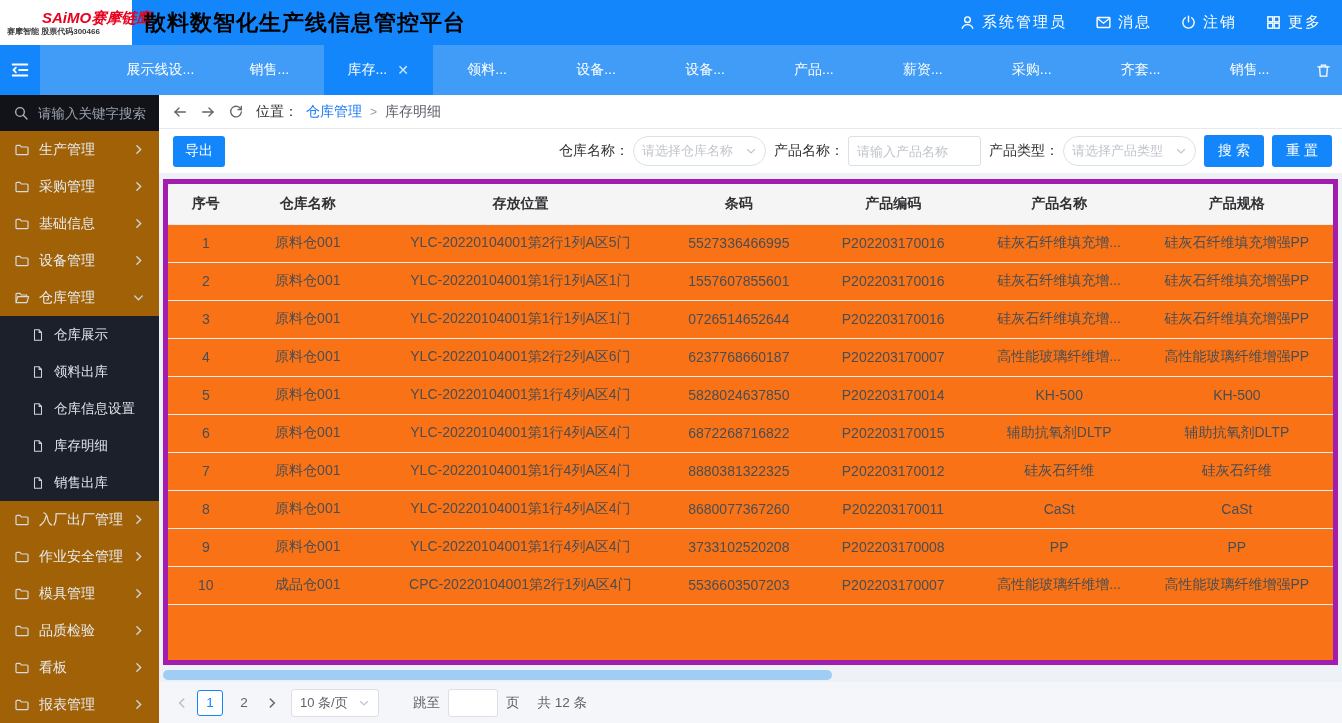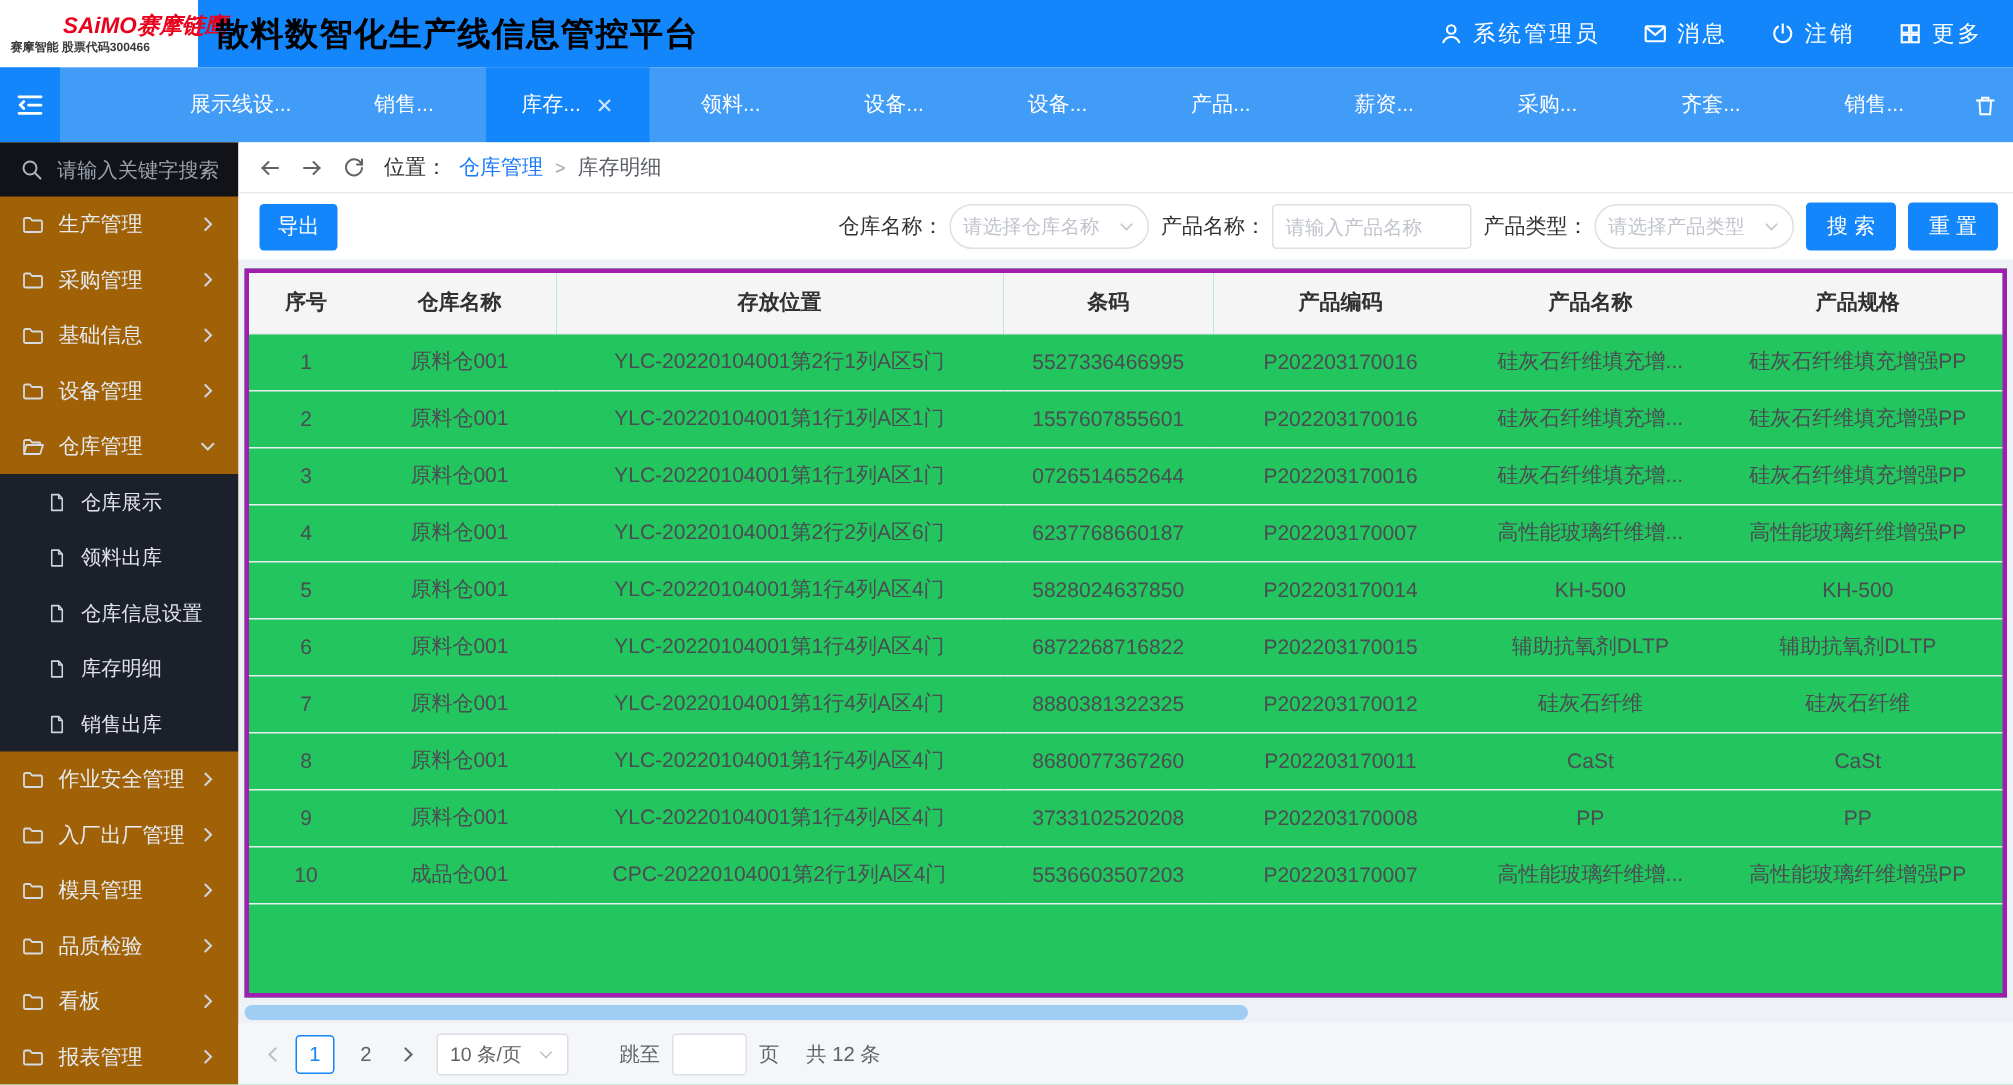--- a/index.html
+++ b/index.html
@@ -65,21 +65,21 @@
   .filter-spacer { flex:1; }
   .filter-group { display:flex; align-items:center; gap:4px; font-size:14px; color:#303133; white-space:nowrap; }
   .select-box { width:133px; height:30px; border:1px solid #dcdfe6; border-radius:15px; background:#fff; display:flex; align-items:center; justify-content:space-between; padding:0 8px; cursor:pointer; }
   .select-box .ph { color:#c0c4cc; font-size:13px; white-space:nowrap; overflow:hidden; }
   .select-arrow { color:#c0c4cc; display:inline-flex; }
   .select-arrow svg { width:12px; height:12px; }
   .text-input { width:133px; height:30px; border:1px solid #dcdfe6; border-radius:3px; padding:0 8px; font-size:13px; color:#606266; outline:none; font-family:inherit; }
   .text-input::placeholder { color:#c0c4cc; }
   .search-btn, .reset-btn { width:60px; height:32px; letter-spacing:4px; padding-left:4px; }
 
-  .table-wrap { flex:1; margin:6px 4px 0 4px; background:#22c55e; border:3px solid #a21caf; overflow:hidden; min-height:0; }
+  .table-wrap { flex:1; margin:6px 4px 0 4px; background:#f97316; border:5px solid #a21caf; overflow:hidden; min-height:0; }
   table { width:100%; border-collapse:collapse; table-layout:fixed; }
   th { background:#f5f5f6; height:40px; font-size:14px; font-weight:bold; color:#303133; border-bottom:1px solid #e8eaee; white-space:nowrap; }
   td { height:38px; font-size:14px; color:#4a4d53; text-align:center; border-bottom:1px solid #ebeef5; white-space:nowrap; overflow:hidden; text-overflow:ellipsis; padding:0 6px; }
   .col-0{width:6.5%}.col-1{width:11%}.col-2{width:25.5%}.col-3{width:12%}.col-4{width:14.5%}.col-5{width:14%}.col-6{width:16.5%}
 
   .hscroll { height:10px; margin:5px 6px 2px 4px; position:relative; flex:none; }
   .hthumb { position:absolute; left:0; top:0; height:10px; width:57%; background:#9fcdf4; border-radius:5px; cursor:pointer; }
 
   .pagination { height:41px; background:#f4f6f9; display:flex; align-items:center; gap:8px; padding:0 16px; font-size:13.5px; color:#606266; flex:none; }
   .page-arrow { color:#b8bdc6; cursor:pointer; display:inline-flex; }
@@ -328,34 +328,34 @@
               </span>
               <span>销售出库</span>
             </div>
           </div>
           <div class="side-item">
             <span class="icon">
               <svg viewBox="0 0 24 24" fill="none" stroke="currentColor" stroke-width="1.8" stroke-linejoin="round">
                 <path d="M3 6.5A1.5 1.5 0 0 1 4.5 5H9l2 2.5h8.5A1.5 1.5 0 0 1 21 9v8.5a1.5 1.5 0 0 1-1.5 1.5h-15A1.5 1.5 0 0 1 3 17.5z"></path>
               </svg>
             </span>
+            <span class="side-label">入厂出厂管理</span>
+            <span class="chev">
+              <svg viewBox="0 0 24 24" fill="none" stroke="currentColor" stroke-width="2.6" stroke-linecap="round">
+                <path d="M9 5l7 7-7 7"></path>
+              </svg>
+            </span>
+          </div>
+          <div class="side-item">
+            <span class="icon">
+              <svg viewBox="0 0 24 24" fill="none" stroke="currentColor" stroke-width="1.8" stroke-linejoin="round">
+                <path d="M3 6.5A1.5 1.5 0 0 1 4.5 5H9l2 2.5h8.5A1.5 1.5 0 0 1 21 9v8.5a1.5 1.5 0 0 1-1.5 1.5h-15A1.5 1.5 0 0 1 3 17.5z"></path>
+              </svg>
+            </span>
             <span class="side-label">作业安全管理</span>
-            <span class="chev">
-              <svg viewBox="0 0 24 24" fill="none" stroke="currentColor" stroke-width="2.6" stroke-linecap="round">
-                <path d="M9 5l7 7-7 7"></path>
-              </svg>
-            </span>
-          </div>
-          <div class="side-item">
-            <span class="icon">
-              <svg viewBox="0 0 24 24" fill="none" stroke="currentColor" stroke-width="1.8" stroke-linejoin="round">
-                <path d="M3 6.5A1.5 1.5 0 0 1 4.5 5H9l2 2.5h8.5A1.5 1.5 0 0 1 21 9v8.5a1.5 1.5 0 0 1-1.5 1.5h-15A1.5 1.5 0 0 1 3 17.5z"></path>
-              </svg>
-            </span>
-            <span class="side-label">入厂出厂管理</span>
             <span class="chev">
               <svg viewBox="0 0 24 24" fill="none" stroke="currentColor" stroke-width="2.6" stroke-linecap="round">
                 <path d="M9 5l7 7-7 7"></path>
               </svg>
             </span>
           </div>
           <div class="side-item">
             <span class="icon">
               <svg viewBox="0 0 24 24" fill="none" stroke="currentColor" stroke-width="1.8" stroke-linejoin="round">
                 <path d="M3 6.5A1.5 1.5 0 0 1 4.5 5H9l2 2.5h8.5A1.5 1.5 0 0 1 21 9v8.5a1.5 1.5 0 0 1-1.5 1.5h-15A1.5 1.5 0 0 1 3 17.5z"></path>

